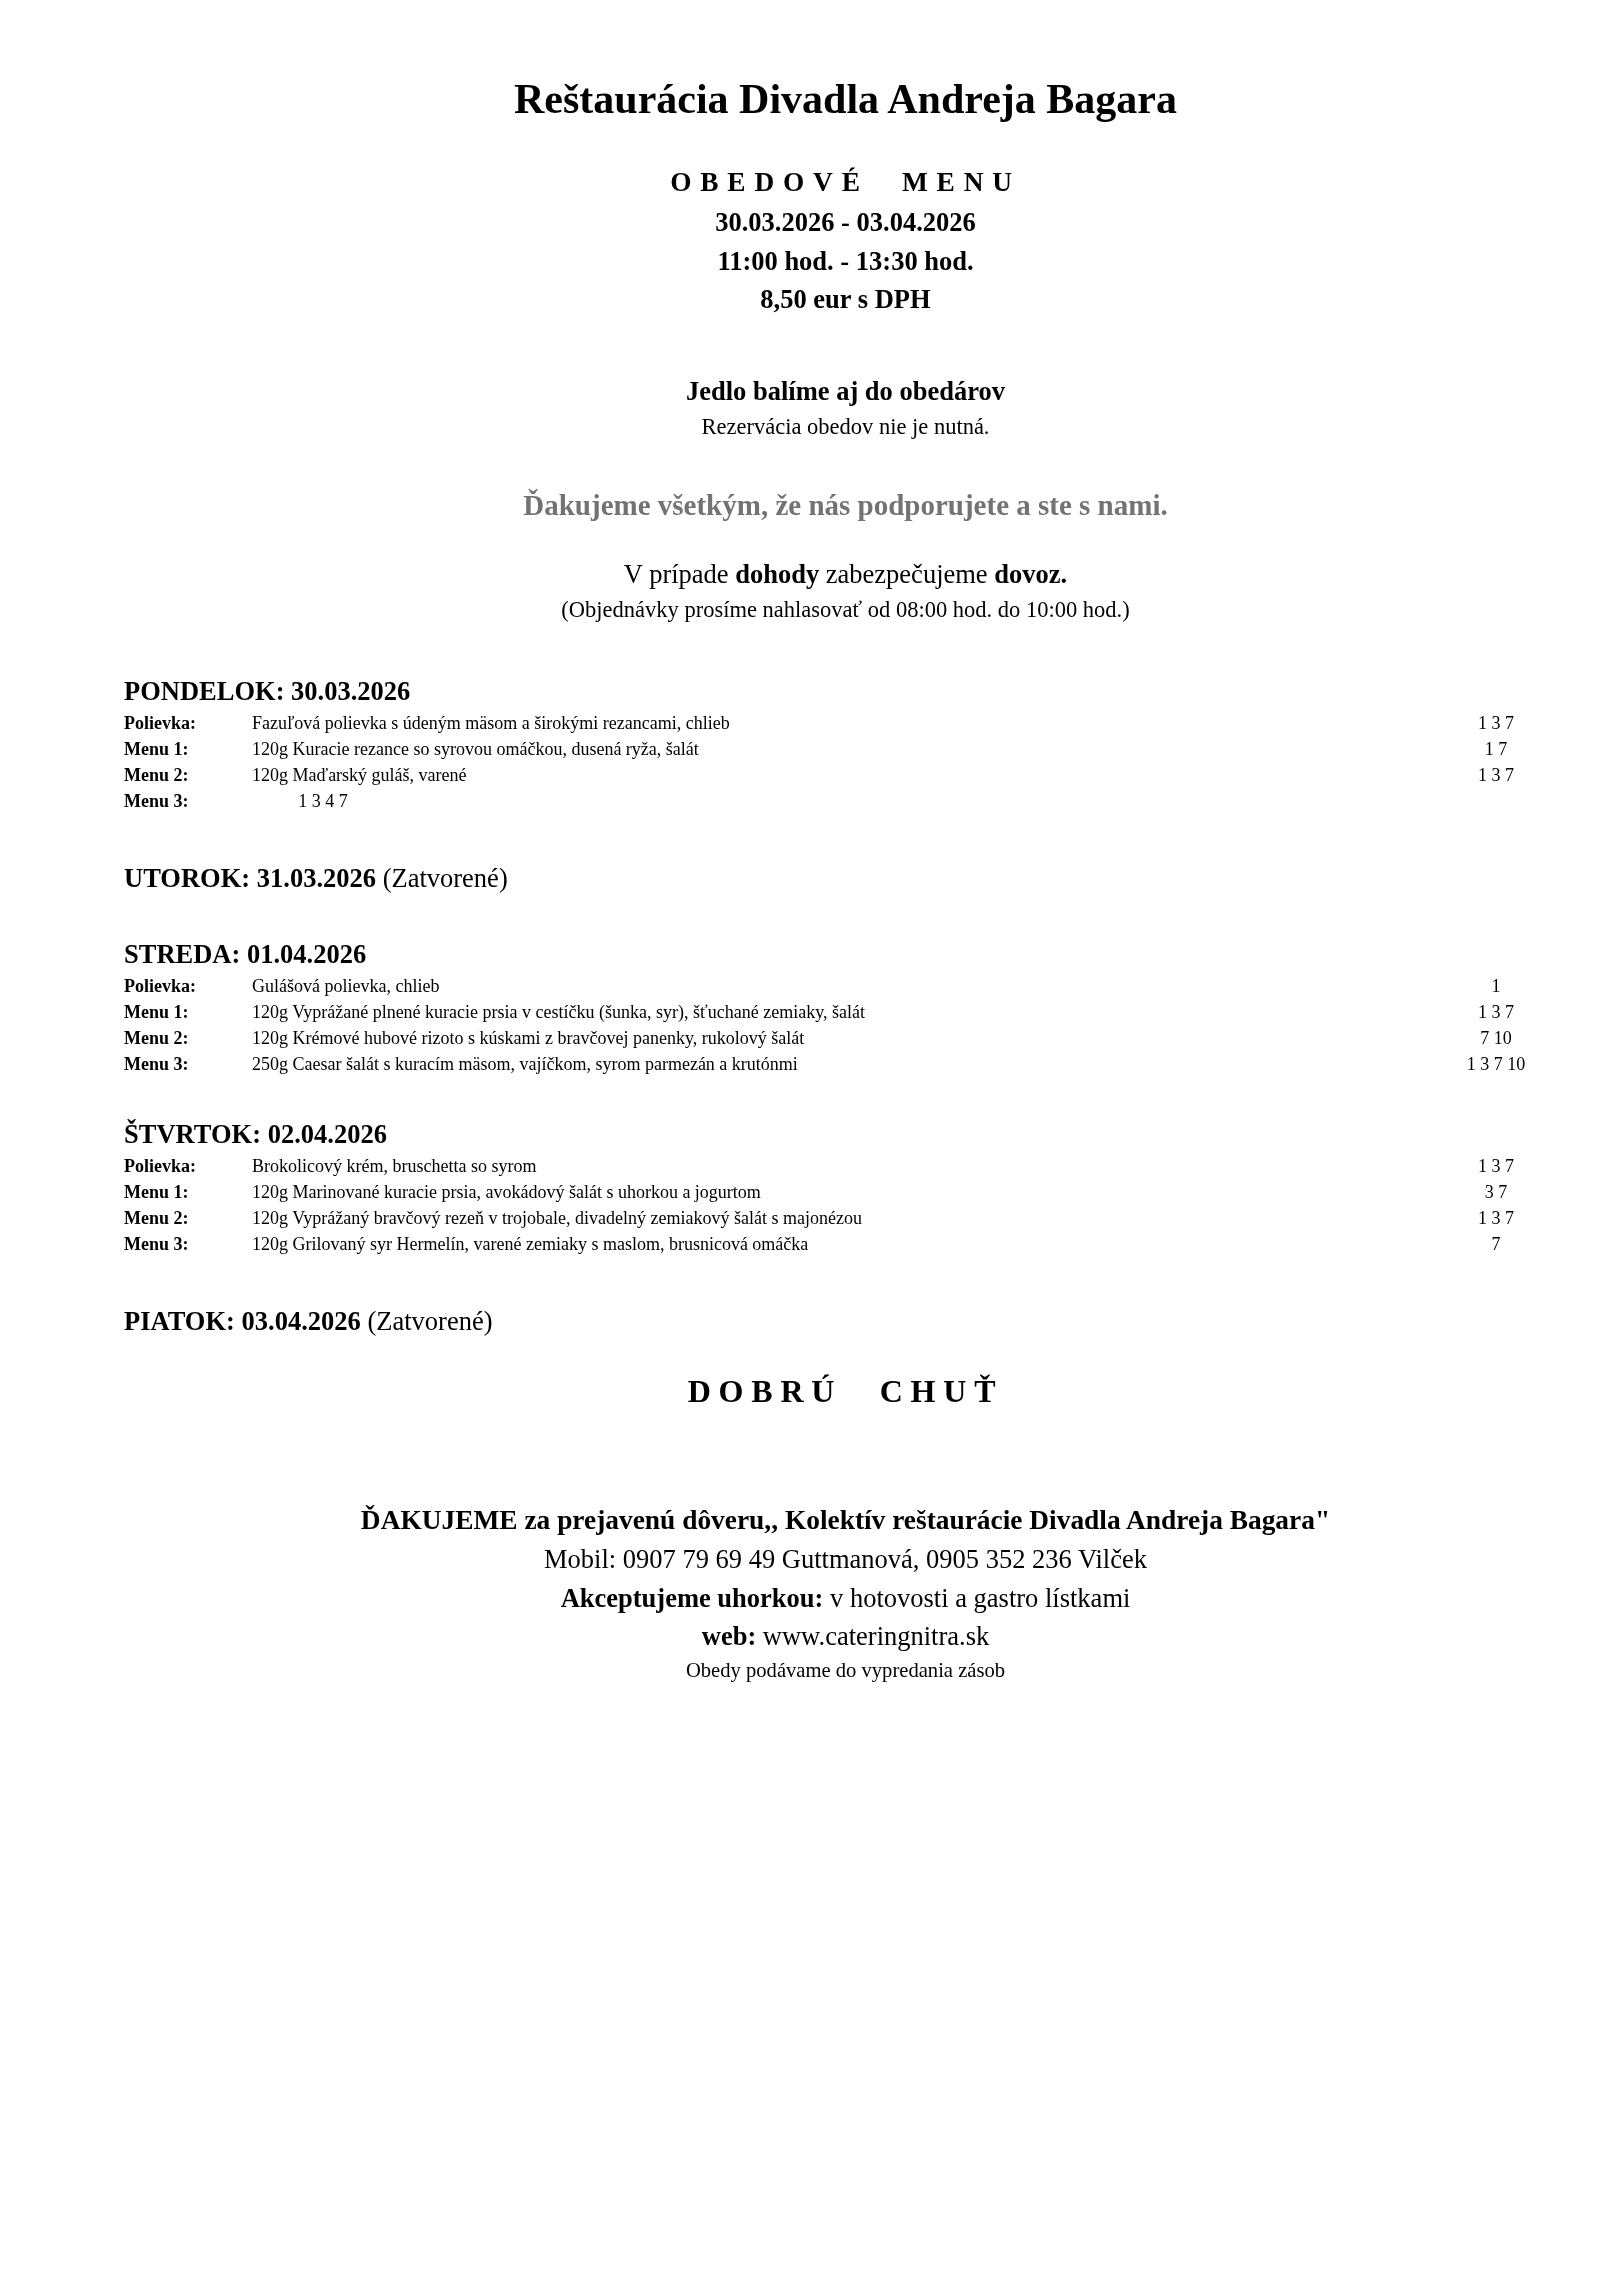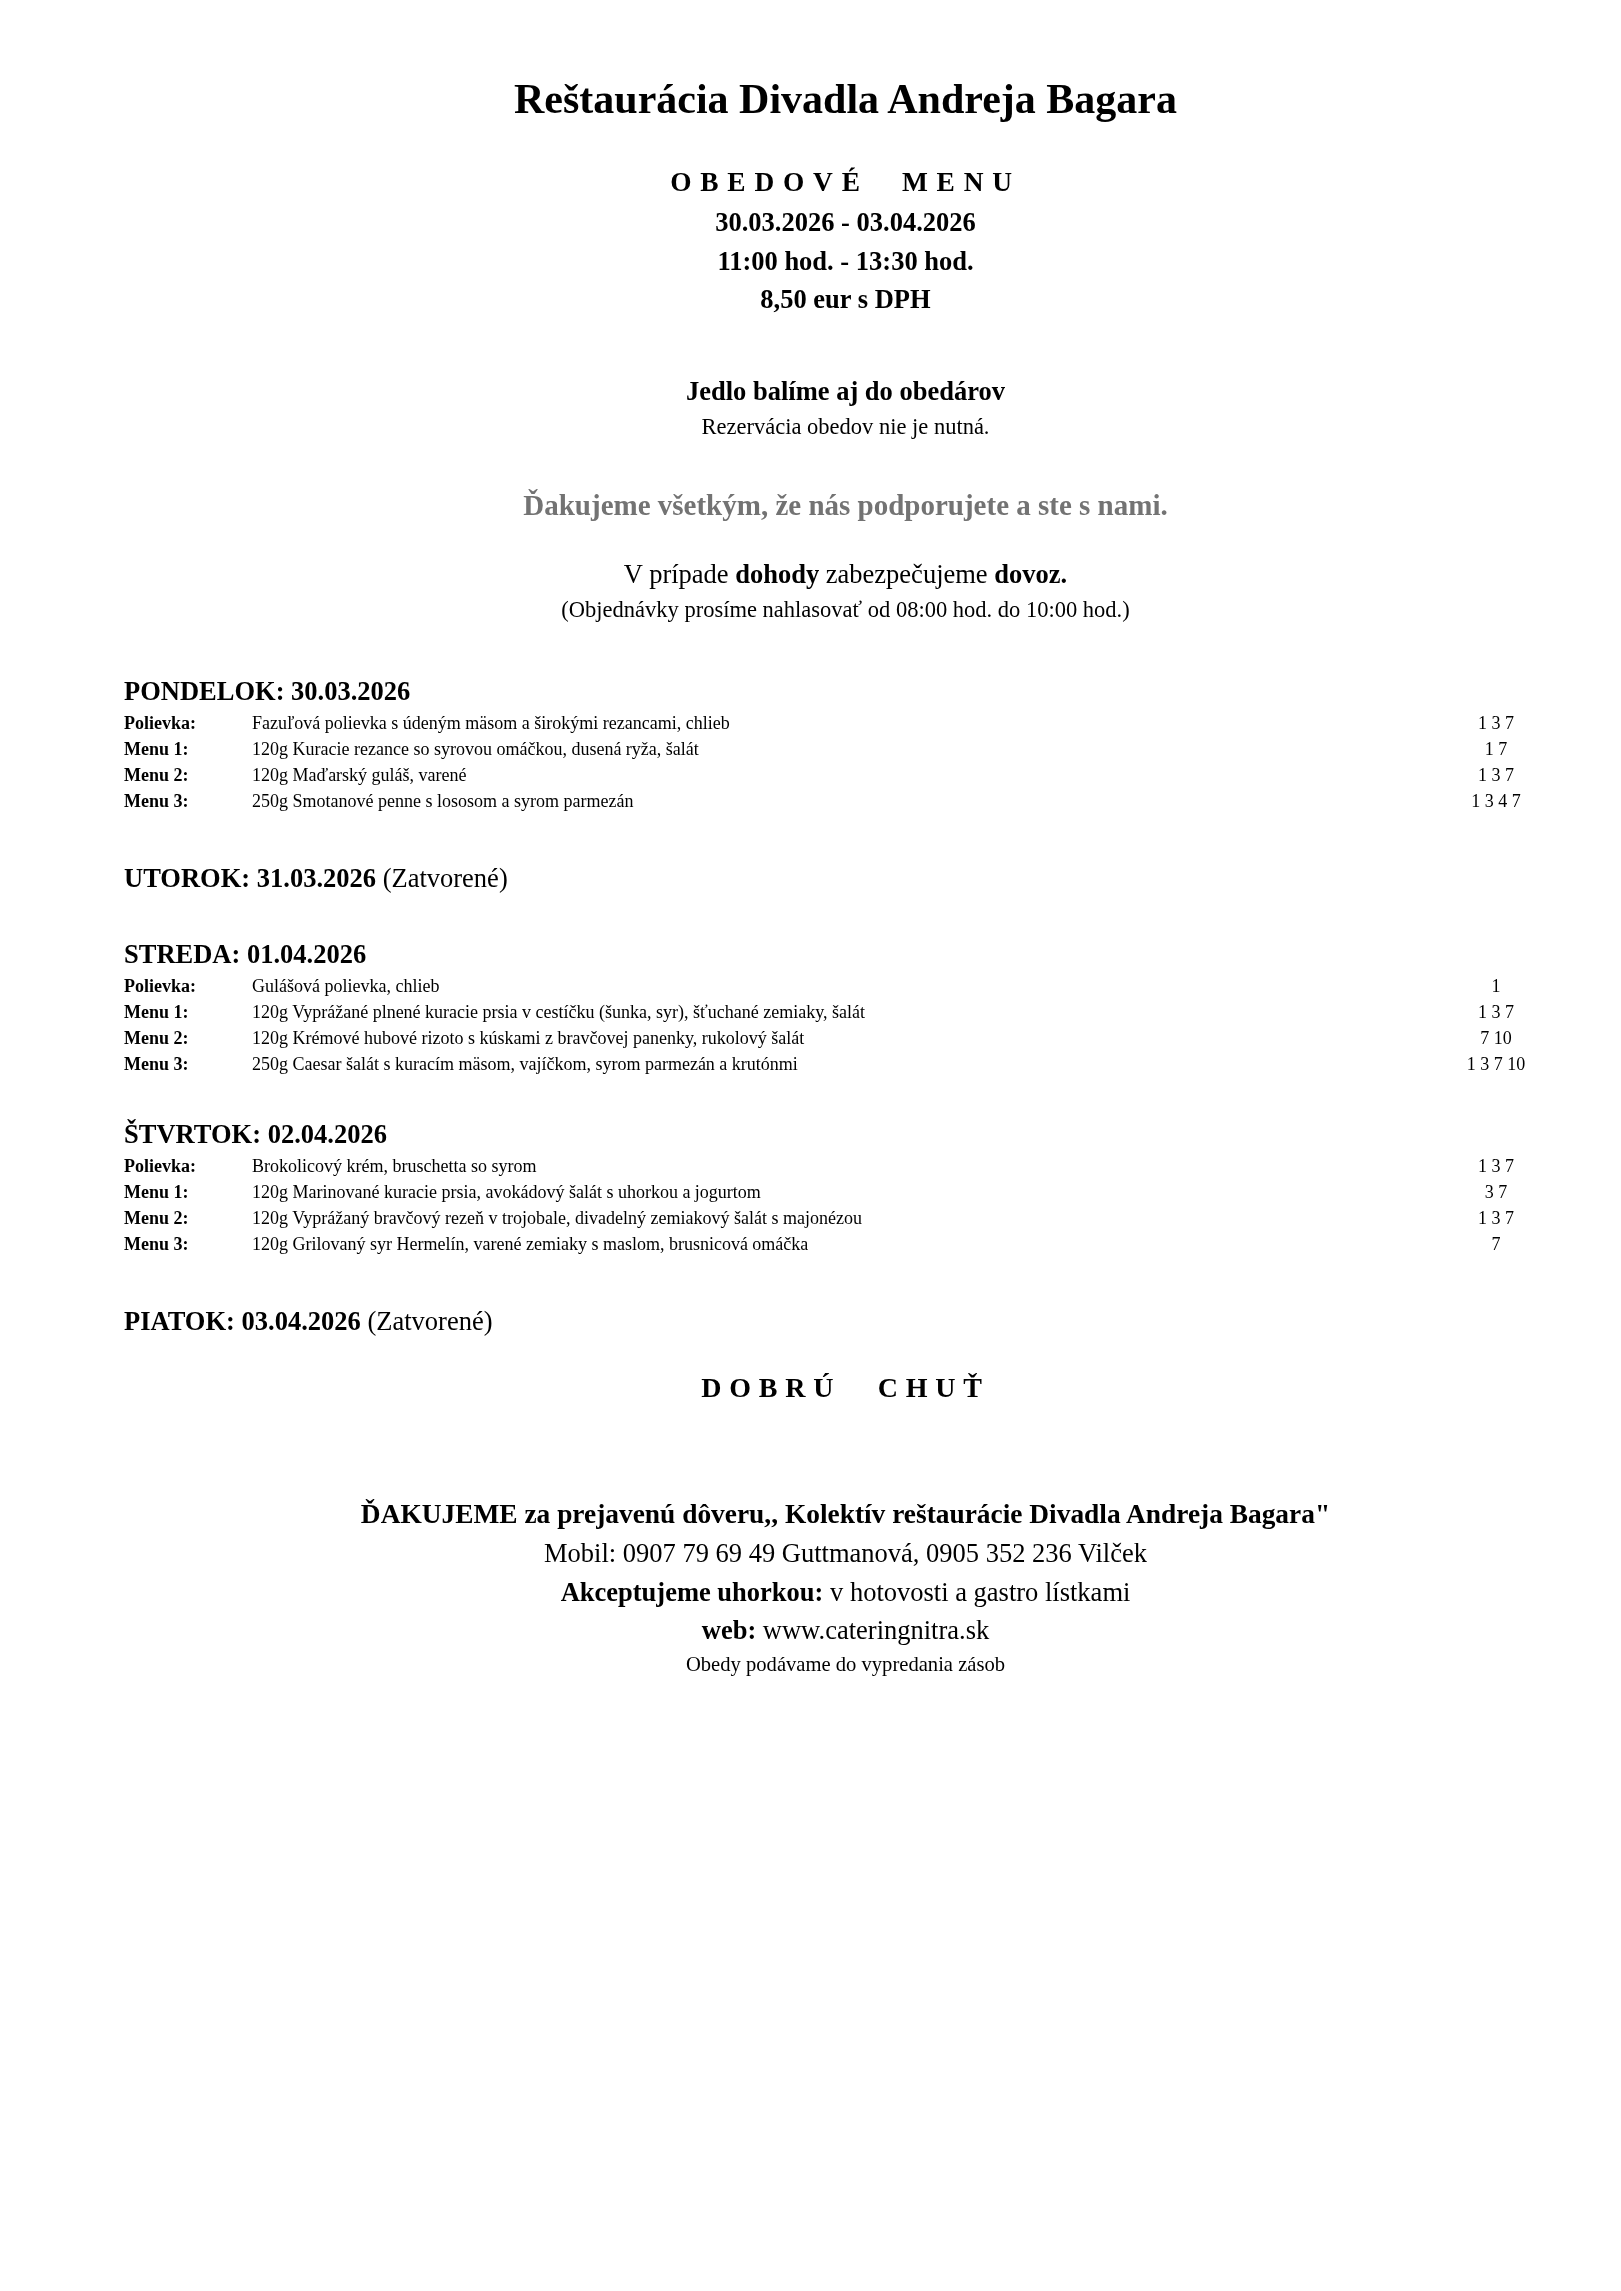--- a/index.html
+++ b/index.html
@@ -48,21 +48,21 @@
   .day-header.tight { margin-top: 37px; }
   .day-header .day-name { font-weight: bold; }
 
   .row { display: flex; font-size: 18px; }
   .row .label { flex: 0 0 128px; font-weight: bold; }
   .row .dish { flex: 1 1 auto; }
   .row .allergens { flex: 0 0 142px; text-align: center; white-space: nowrap; }
 
   .bon-appetit {
     margin-top: 27.4px;
-    font-size: 28px;
+    font-size: 32px;
     font-weight: bold;
     text-align: center;
     letter-spacing: 7.8px;
     word-spacing: 21.6px;
   }
   .footer-thanks { margin-top: 86px; font-size: 27.4px; font-weight: bold; text-align: center; }
   .contact-line { text-align: center; font-size: 26.5px; }
   .contact-line:first-of-type { margin-top: 47px; }
   .stock-note { text-align: center; font-size: 20.6px; }
 </style>
@@ -99,21 +99,20 @@
     <span class="dish">120g Kuracie rezance so syrovou omáčkou, dusená ryža, šalát</span>
     <span class="allergens">1 7</span>
   </div>
   <div class="row">
     <span class="label">Menu 2:</span>
     <span class="dish">120g Maďarský guláš, varené</span>
     <span class="allergens">1 3 7</span>
   </div>
   <div class="row">
     <span class="label">Menu 3:</span>
-    <span class="dish">250g Smotanové penne s lososom a syrom parmezán</span>
     <span class="allergens">1 3 4 7</span>
   </div>
 
   <div class="day-header">
     <span class="day-name">UTOROK: 31.03.2026</span>
     <span>(Zatvorené)</span>
   </div>
 
   <div class="day-header tight">
     <span class="day-name">STREDA: 01.04.2026</span>

